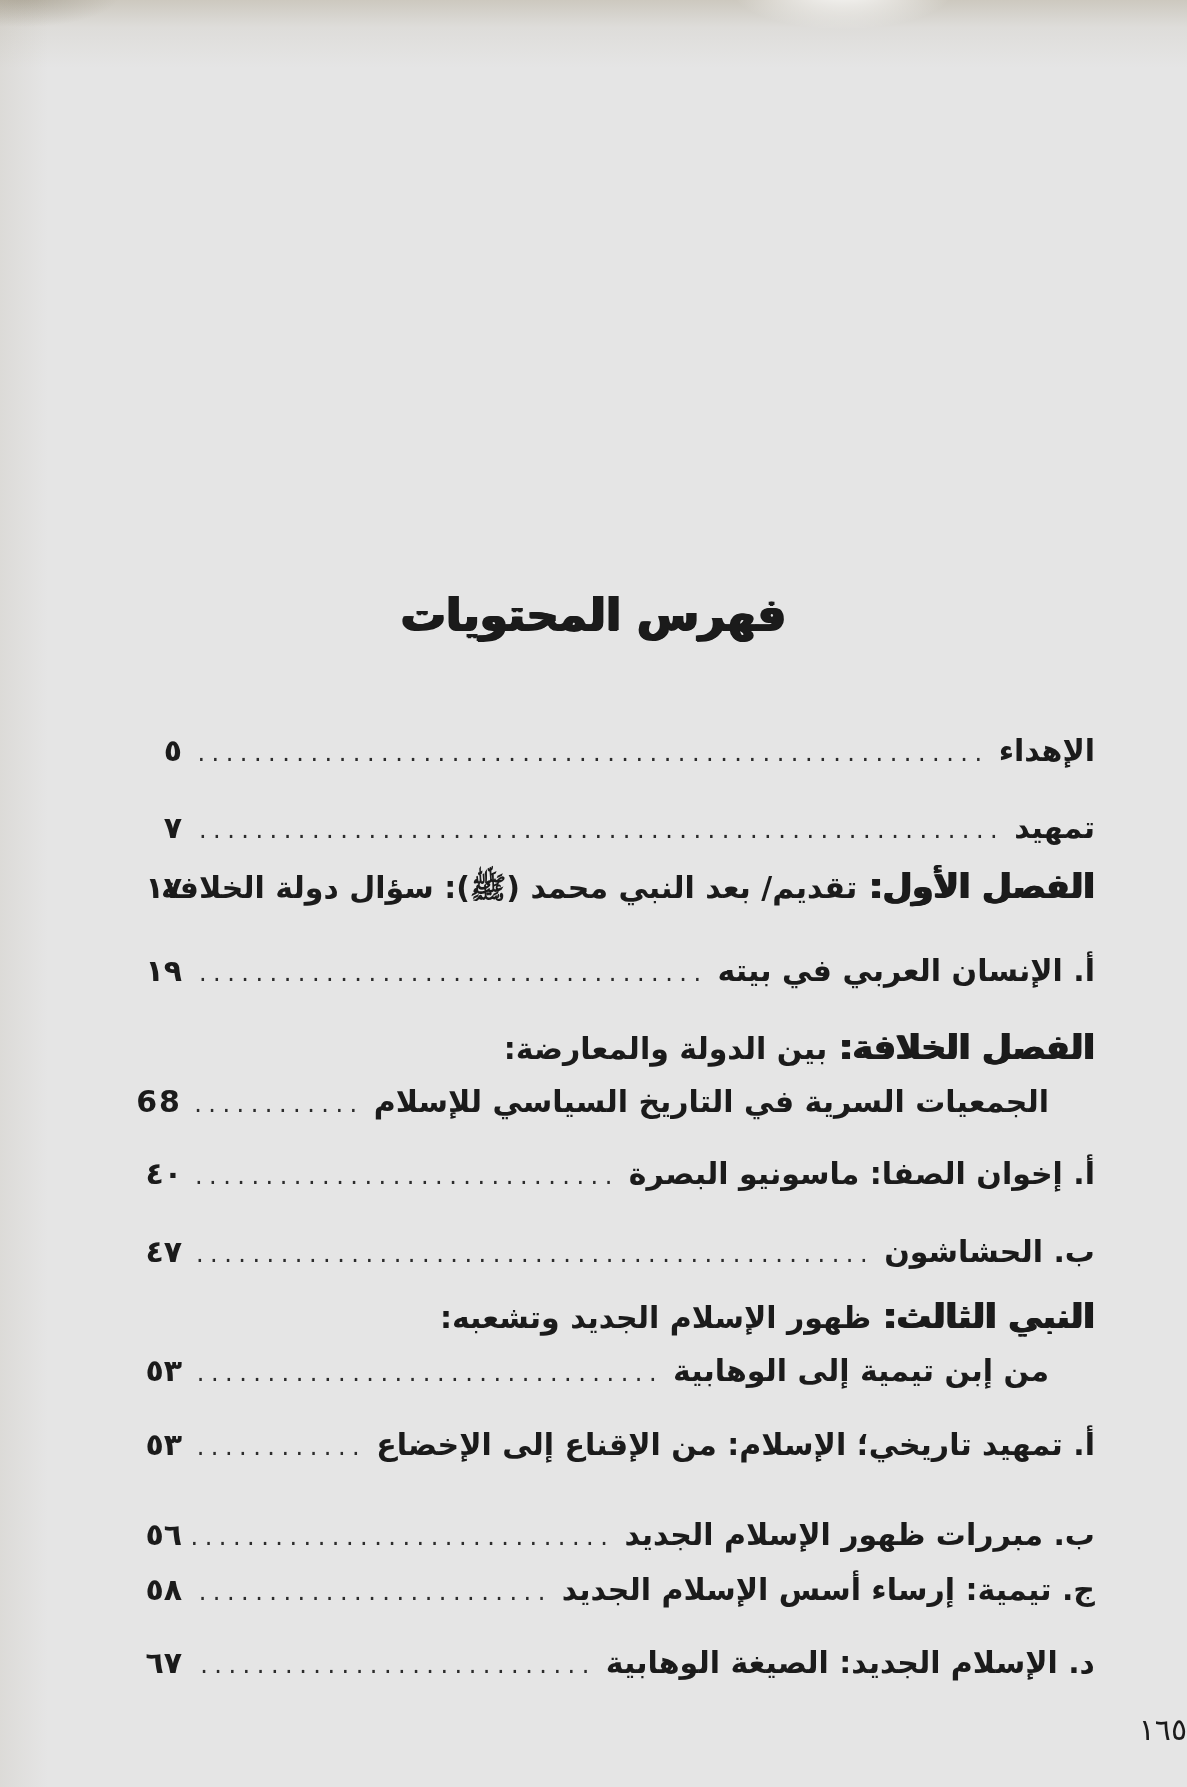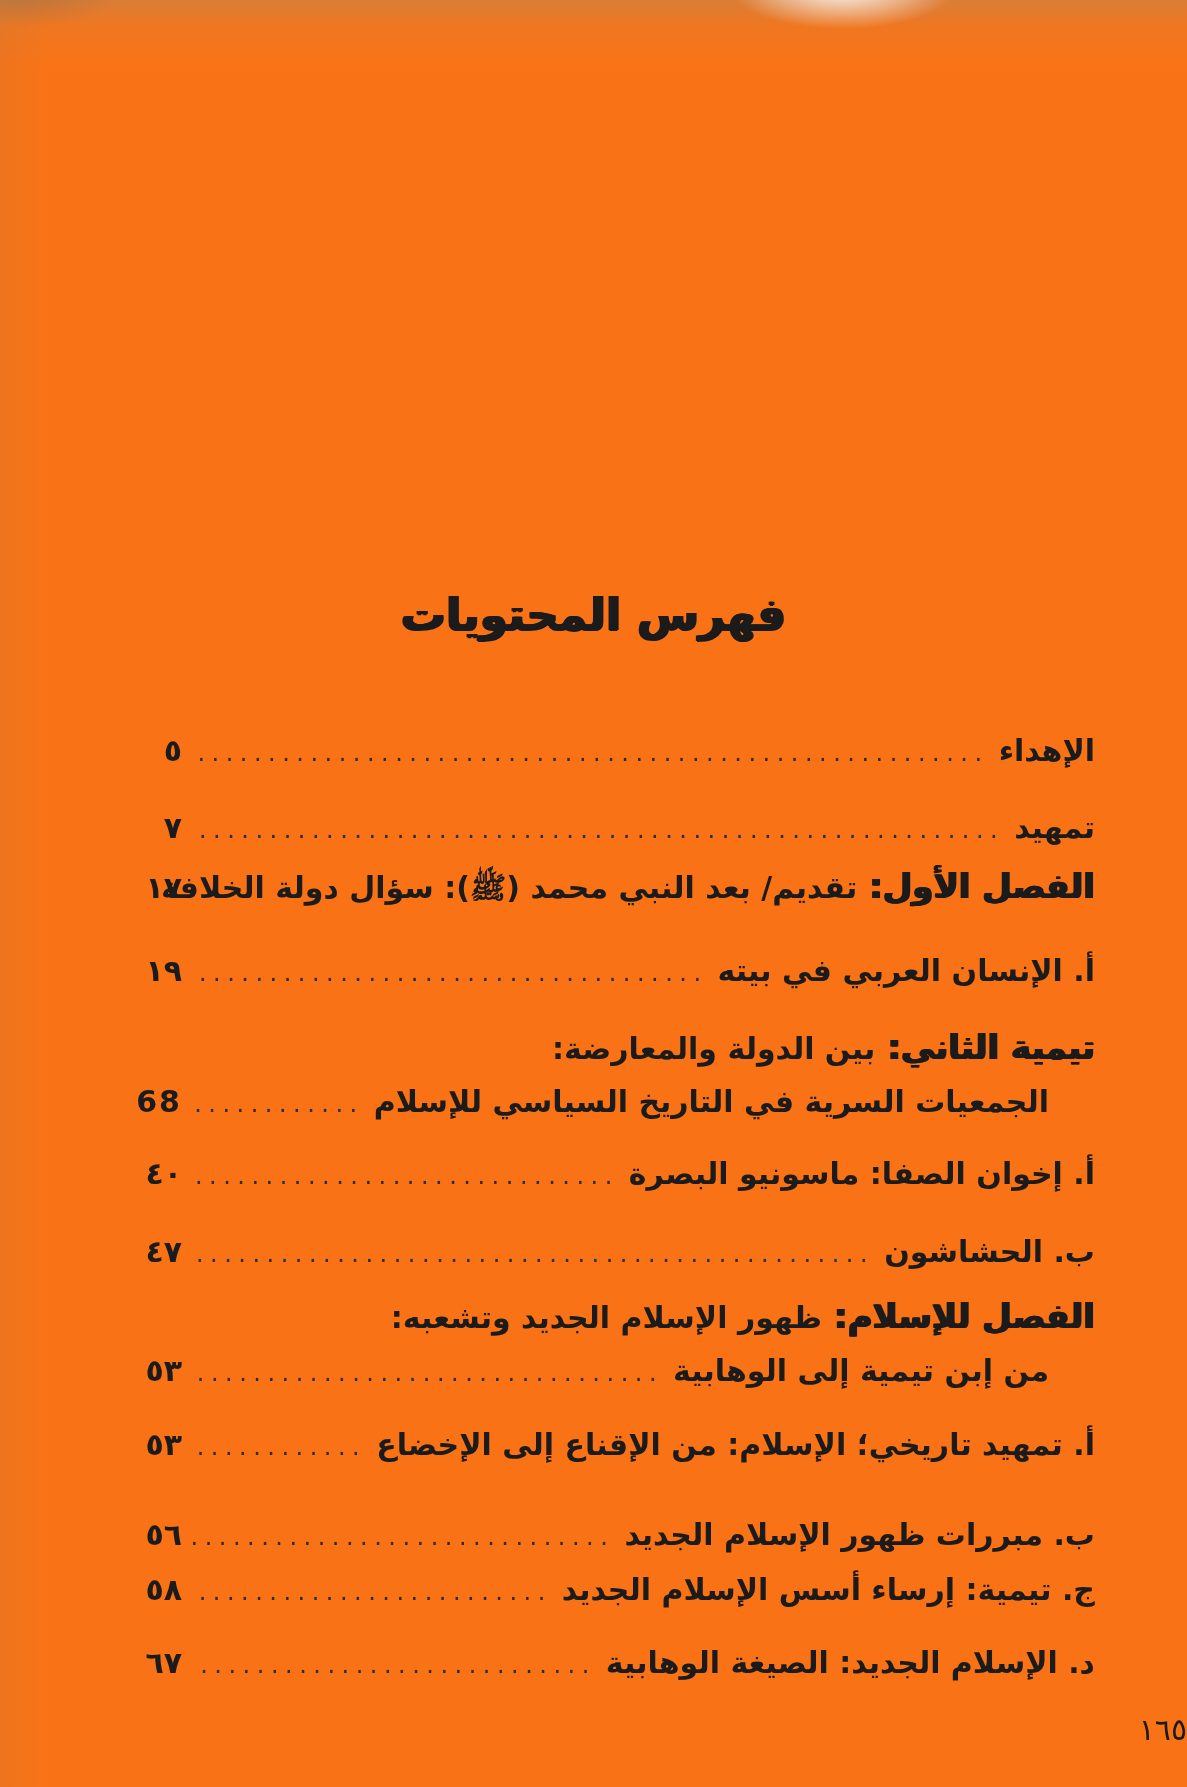--- a/index.html
+++ b/index.html
@@ -1,20 +1,20 @@
 <!DOCTYPE html>
 <html lang="ar" dir="rtl"><head>
 <meta charset="utf-8">
 <style>
   html,body{margin:0;padding:0;background:#888;}
   .page{
     position:relative;
     width:1187px;height:1787px;
     margin:0 auto;
-    background:#f97316;
+    background:#e5e5e5;
     overflow:hidden;
     font-family:"DejaVu Sans",sans-serif;
     color:#1b1b1b;
   }
   
   .top-shade{
     position:absolute;top:0;left:0;width:100%;height:80px;pointer-events:none;
     background:
       radial-gradient(150px 55px at 71% -12px, rgba(255,255,255,.95), rgba(255,255,255,0) 75%),
       radial-gradient(120px 40px at 2% -5px, rgba(105,95,72,.28), rgba(105,95,72,0) 80%),
@@ -83,21 +83,21 @@
       <span class="pg">١٧</span>
     </div>
 
     <div class="line" style="top:953px">
       <span class="txt">أ. الإنسان العربي في بيته</span>
       <span class="dots">........................................................................................................................</span>
       <span class="pg">١٩</span>
     </div>
 
     <div class="line" style="top:1027px">
-      <span class="chapter-label">تيمية الثاني:</span>
+      <span class="chapter-label">الفصل الخلافة:</span>
       <span class="txt">بين الدولة والمعارضة:</span>
     </div>
 
     <div class="line indent" style="top:1084px">
       <span class="txt">الجمعيات السرية في التاريخ السياسي للإسلام</span>
       <span class="dots">........................................................................................................................</span>
       <span class="pg">68</span>
     </div>
 
     <div class="line" style="top:1156px">
@@ -106,21 +106,21 @@
       <span class="pg">٤٠</span>
     </div>
 
     <div class="line" style="top:1234px">
       <span class="txt">ب. الحشاشون</span>
       <span class="dots">........................................................................................................................</span>
       <span class="pg">٤٧</span>
     </div>
 
     <div class="line" style="top:1296px">
-      <span class="chapter-label">الفصل للإسلام:</span>
+      <span class="chapter-label">النبي الثالث:</span>
       <span class="txt">ظهور الإسلام الجديد وتشعبه:</span>
     </div>
 
     <div class="line indent" style="top:1353px">
       <span class="txt">من إبن تيمية إلى الوهابية</span>
       <span class="dots">........................................................................................................................</span>
       <span class="pg">٥٣</span>
     </div>
 
     <div class="line" style="top:1427px">

